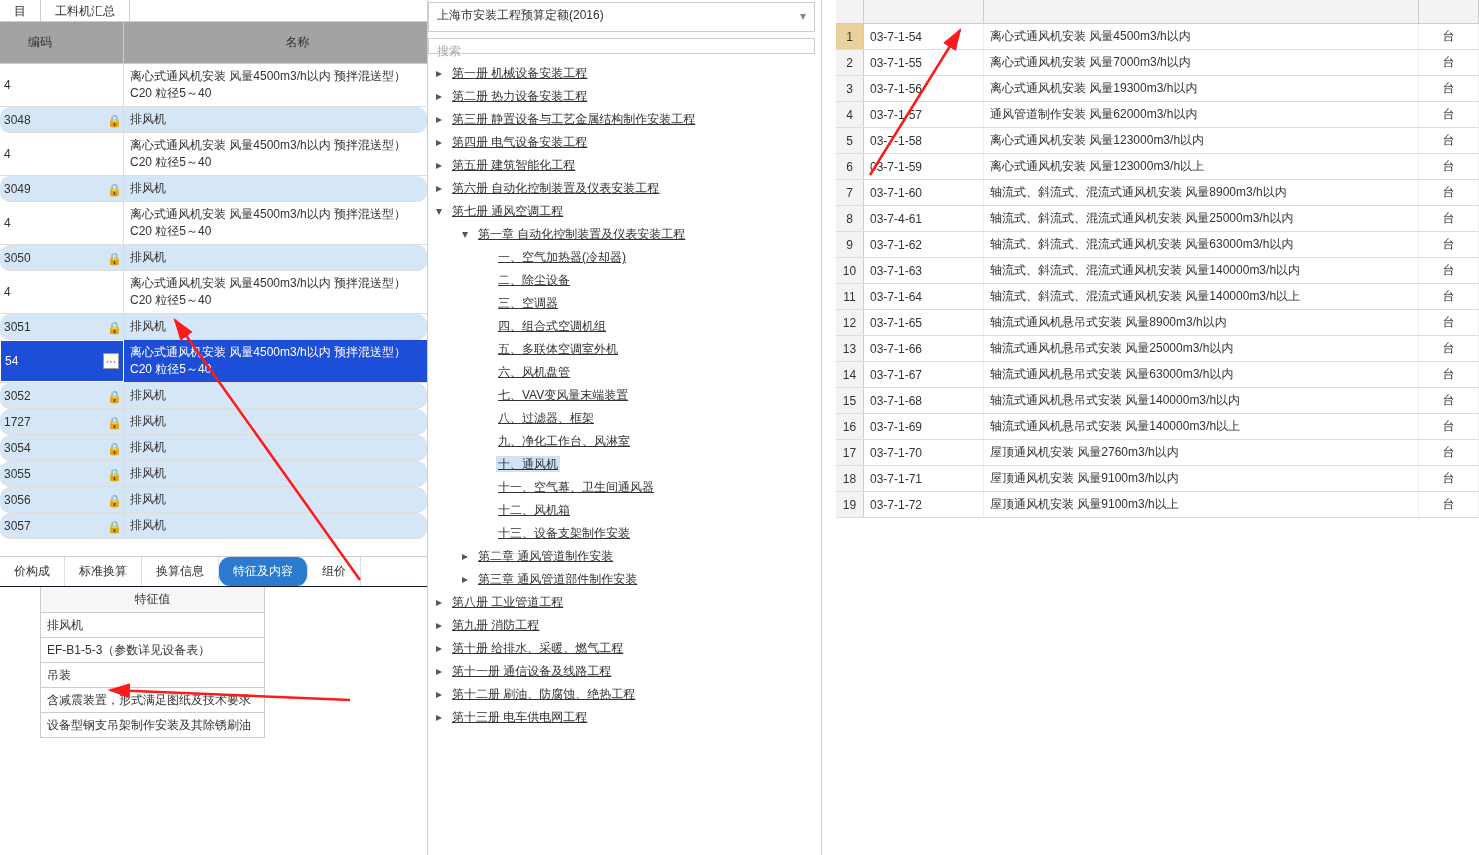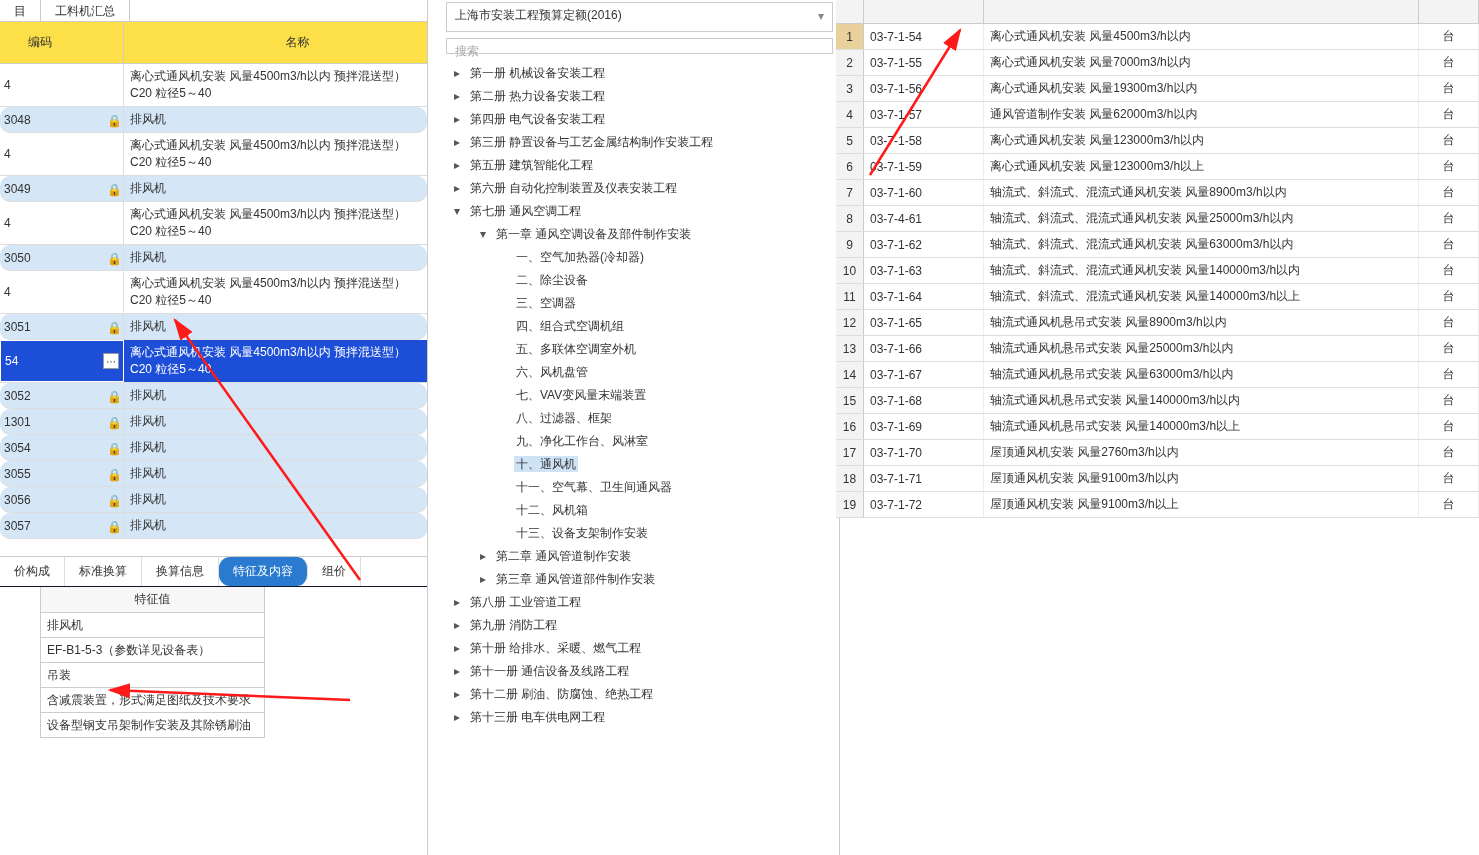--- a/index.html
+++ b/index.html
@@ -1,26 +1,26 @@
 <!DOCTYPE html>
 <html><head>
 <meta charset="utf-8">
 <style>
 *{box-sizing:border-box;margin:0;padding:0;}
 body{font-family:"Microsoft YaHei",Arial,sans-serif;font-size:12px;color:#333;background:#fff;overflow:hidden;width:1479px;height:855px;position:relative;}
 .pane{position:absolute;top:0;bottom:0;}
 .left-pane{left:0;width:428px;border-right:1px solid #ccc;}
-.mid-pane{left:440px;width:400px;border-right:1px solid #ccc;}
+.mid-pane{left:422px;width:400px;border-right:1px solid #ccc;}
 .right-pane{left:836px;right:0;}
 
 
 .top-tabs{height:22px;border-bottom:1px solid #ccc;display:flex;}
 .top-tab{padding:2px 14px;border-right:1px solid #ccc;line-height:18px;}
 .left-grid{height:530px;overflow:hidden;}
-.left-head{display:flex;background:#fde047;height:42px;border-bottom:1px solid #ccc;gap:44px;}
+.left-head{display:flex;background:#a3a3a3;height:42px;border-bottom:1px solid #ccc;gap:44px;}
 .left-head .c1{width:124px;border-right:1px solid #ccc;display:flex;align-items:center;padding-left:28px;}
 .left-head .c2{flex:1;display:flex;align-items:center;justify-content:center;}
 .left-body{overflow-y:auto;height:488px;}
 .lrow{display:flex;border-bottom:1px solid #ddd;min-height:26px;}
 .lrow.blue{background:#d5e6f7;border-radius:10px;}
 .lrow.sel{background:#1d4ed8;color:#fff;}
 .lrow .c1{width:124px;border-right:1px solid #ddd;padding:4px 4px;display:flex;align-items:center;justify-content:space-between;}
 .lrow .c1 .lock{width:12px;height:12px;color:#888;}
 .lrow .c2{flex:1;padding:4px 6px;line-height:17px;}
 .lrow.sel .c1{border:1px solid #fff;}
@@ -31,21 +31,21 @@
 .btab.active{background:#2a7bcf;color:#fff;border-radius:11px;}
 .feat-head{text-align:center;padding:4px;border:1px solid #ccc;border-top:none;background:#f7f7f7;margin-left:40px;width:225px;}
 .feat-body{margin-left:40px;width:225px;}
 .frow{border:1px solid #ccc;border-top:none;padding:4px 6px;line-height:16px;}
 
 
 .mid-head{height:30px;border:1px solid #ccc;margin:2px 6px 6px 6px;padding:4px 8px;position:relative;}
 .mid-head::after{content:"▾";position:absolute;right:8px;top:6px;color:#888;}
 .mid-search{height:16px;border:1px solid #ccc;margin:0 6px 8px 6px;padding:4px 8px;color:#aaa;}
 .tree{padding-left:10px;overflow-y:auto;height:760px;}
-.tn{padding:3px 2px 3px 0;white-space:nowrap;cursor:default;}
+.tn{padding:3px 2px 3px 0;white-space:nowrap;cursor:default;text-decoration:underline;}
 .tn .tog{display:inline-block;width:14px;text-align:center;color:#555;margin-right:4px;}
 .tn .lbl{padding:1px 2px;}
 .tn.sel .lbl{background:#cfe3f7;}
 .ind1{padding-left:26px;}
 .ind2{padding-left:46px;}
 
 
 .rhead{display:flex;background:#f3f3f3;border-bottom:1px solid #ccc;height:24px;}
 .rhead>div{border-right:1px solid #ccc;display:flex;align-items:center;justify-content:center;}
 .rbody{overflow-y:auto;}
@@ -137,21 +137,21 @@
         </div>
         <div class="lrow blue">
           <div class="c1">
             <span>3052</span>
             <span class="lock">🔒</span>
           </div>
           <div class="c2">排风机</div>
         </div>
         <div class="lrow blue">
           <div class="c1">
-            <span>1301</span>
+            <span>1727</span>
             <span class="lock">🔒</span>
           </div>
           <div class="c2">排风机</div>
         </div>
         <div class="lrow blue">
           <div class="c1">
             <span>3054</span>
             <span class="lock">🔒</span>
           </div>
           <div class="c2">排风机</div>
@@ -196,26 +196,26 @@
       <div class="frow">设备型钢支吊架制作安装及其除锈刷油</div>
     </div>
 </div>
 
 <div class="pane mid-pane">
   <div class="mid-head">上海市安装工程预算定额(2016)</div>
   <div class="mid-search">搜索</div>
   <div class="tree" id="tree">
       <div class="tn"><span class="tog">▸</span><span class="lbl">第一册 机械设备安装工程</span></div>
       <div class="tn"><span class="tog">▸</span><span class="lbl">第二册 热力设备安装工程</span></div>
+      <div class="tn"><span class="tog">▸</span><span class="lbl">第三册 静置设备与工艺金属结构制作安装工程</span></div>
       <div class="tn"><span class="tog">▸</span><span class="lbl">第四册 电气设备安装工程</span></div>
-      <div class="tn"><span class="tog">▸</span><span class="lbl">第三册 静置设备与工艺金属结构制作安装工程</span></div>
       <div class="tn"><span class="tog">▸</span><span class="lbl">第五册 建筑智能化工程</span></div>
       <div class="tn"><span class="tog">▸</span><span class="lbl">第六册 自动化控制装置及仪表安装工程</span></div>
       <div class="tn"><span class="tog">▾</span><span class="lbl">第七册 通风空调工程</span></div>
-      <div class="tn ind1"><span class="tog">▾</span><span class="lbl">第一章 通风空调设备及部件制作安装</span></div>
+      <div class="tn ind1"><span class="tog">▾</span><span class="lbl">第一章 自动化控制装置及仪表安装工程</span></div>
       <div class="tn ind2"><span class="tog"></span><span class="lbl">一、空气加热器(冷却器)</span></div>
       <div class="tn ind2"><span class="tog"></span><span class="lbl">二、除尘设备</span></div>
       <div class="tn ind2"><span class="tog"></span><span class="lbl">三、空调器</span></div>
       <div class="tn ind2"><span class="tog"></span><span class="lbl">四、组合式空调机组</span></div>
       <div class="tn ind2"><span class="tog"></span><span class="lbl">五、多联体空调室外机</span></div>
       <div class="tn ind2"><span class="tog"></span><span class="lbl">六、风机盘管</span></div>
       <div class="tn ind2"><span class="tog"></span><span class="lbl">七、VAV变风量末端装置</span></div>
       <div class="tn ind2"><span class="tog"></span><span class="lbl">八、过滤器、框架</span></div>
       <div class="tn ind2"><span class="tog"></span><span class="lbl">九、净化工作台、风淋室</span></div>
       <div class="tn sel ind2"><span class="tog"></span><span class="lbl">十、通风机</span></div>

